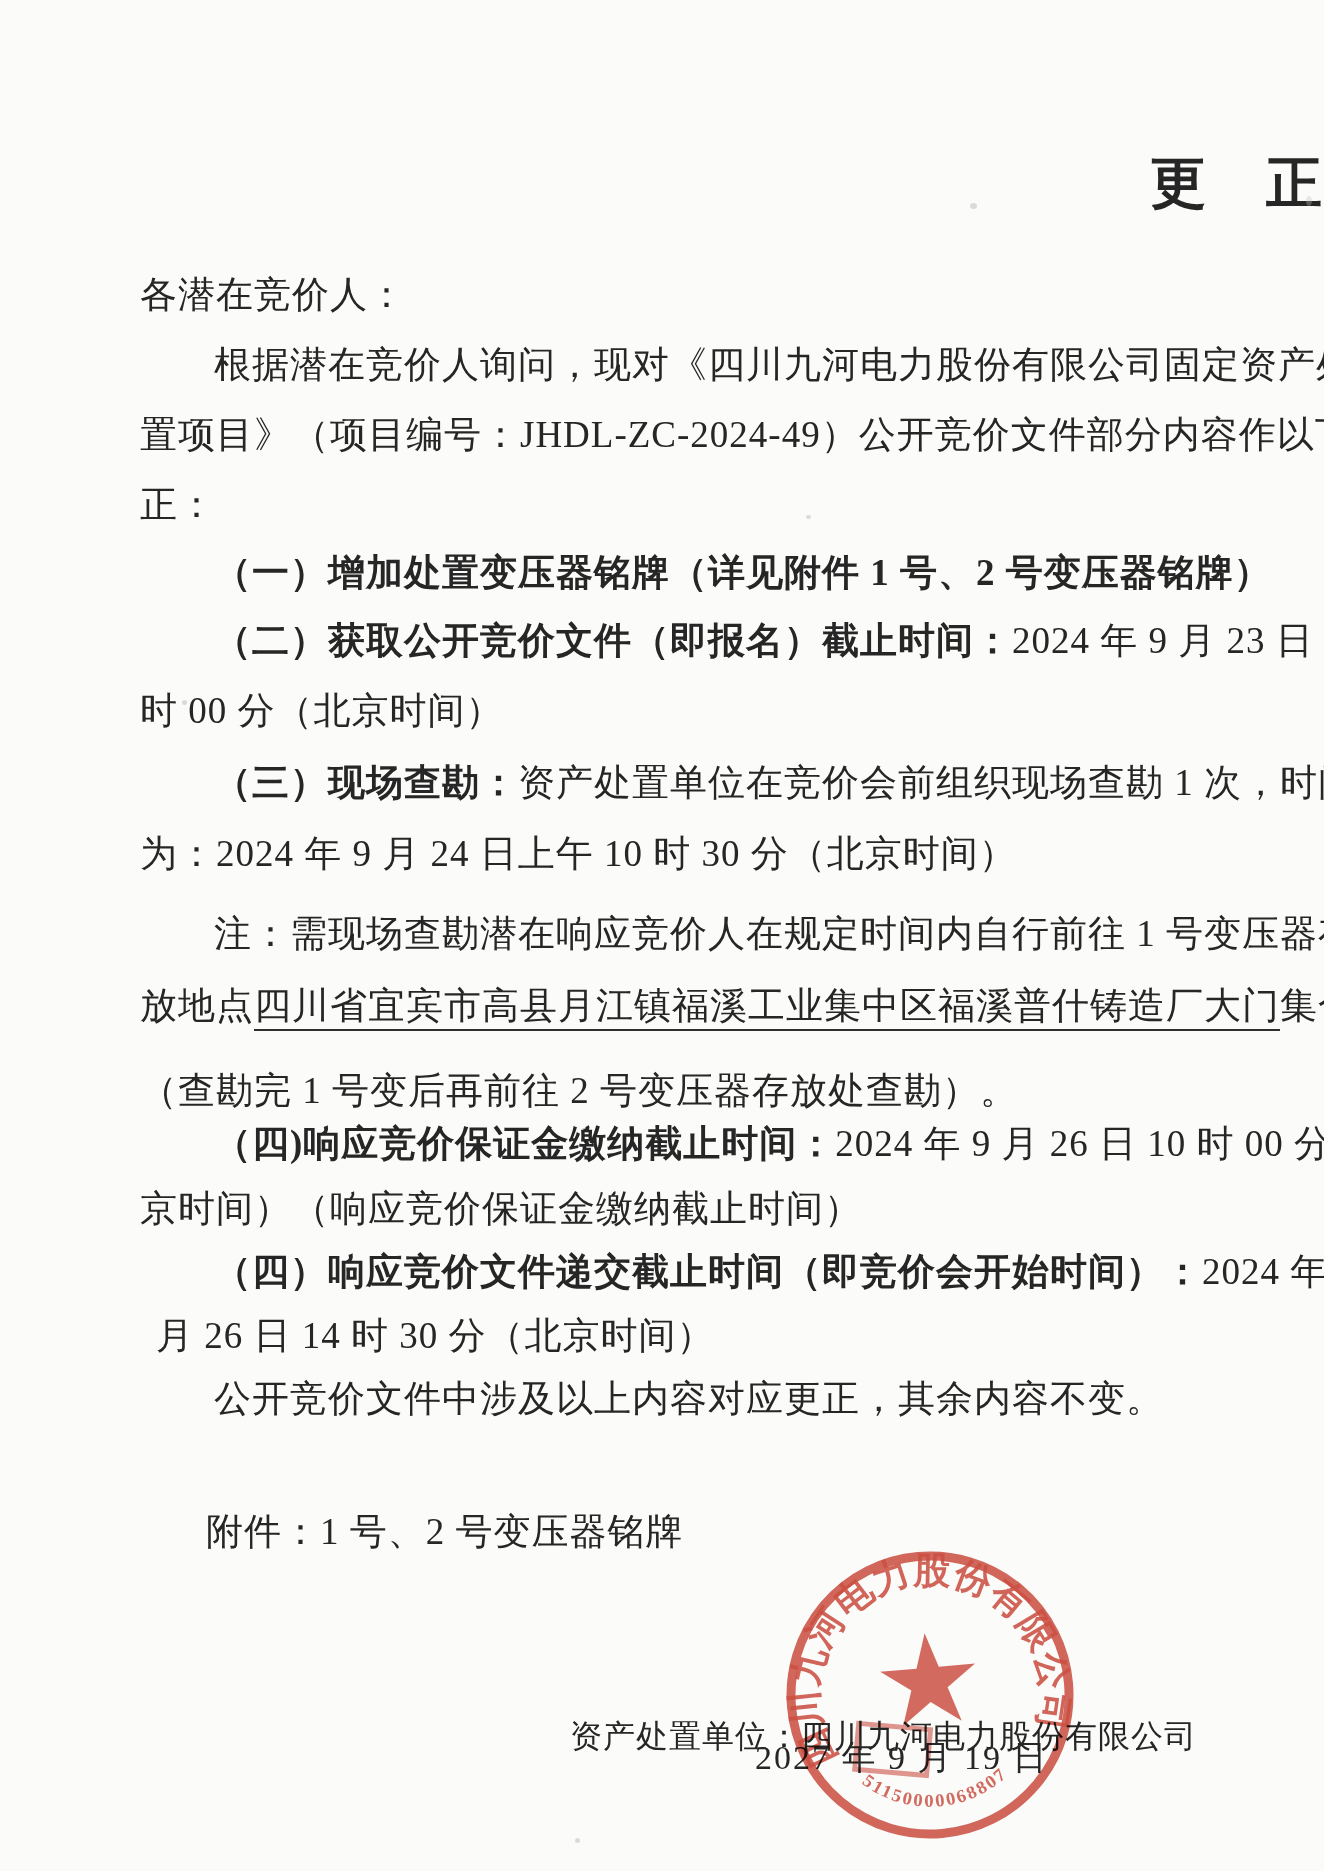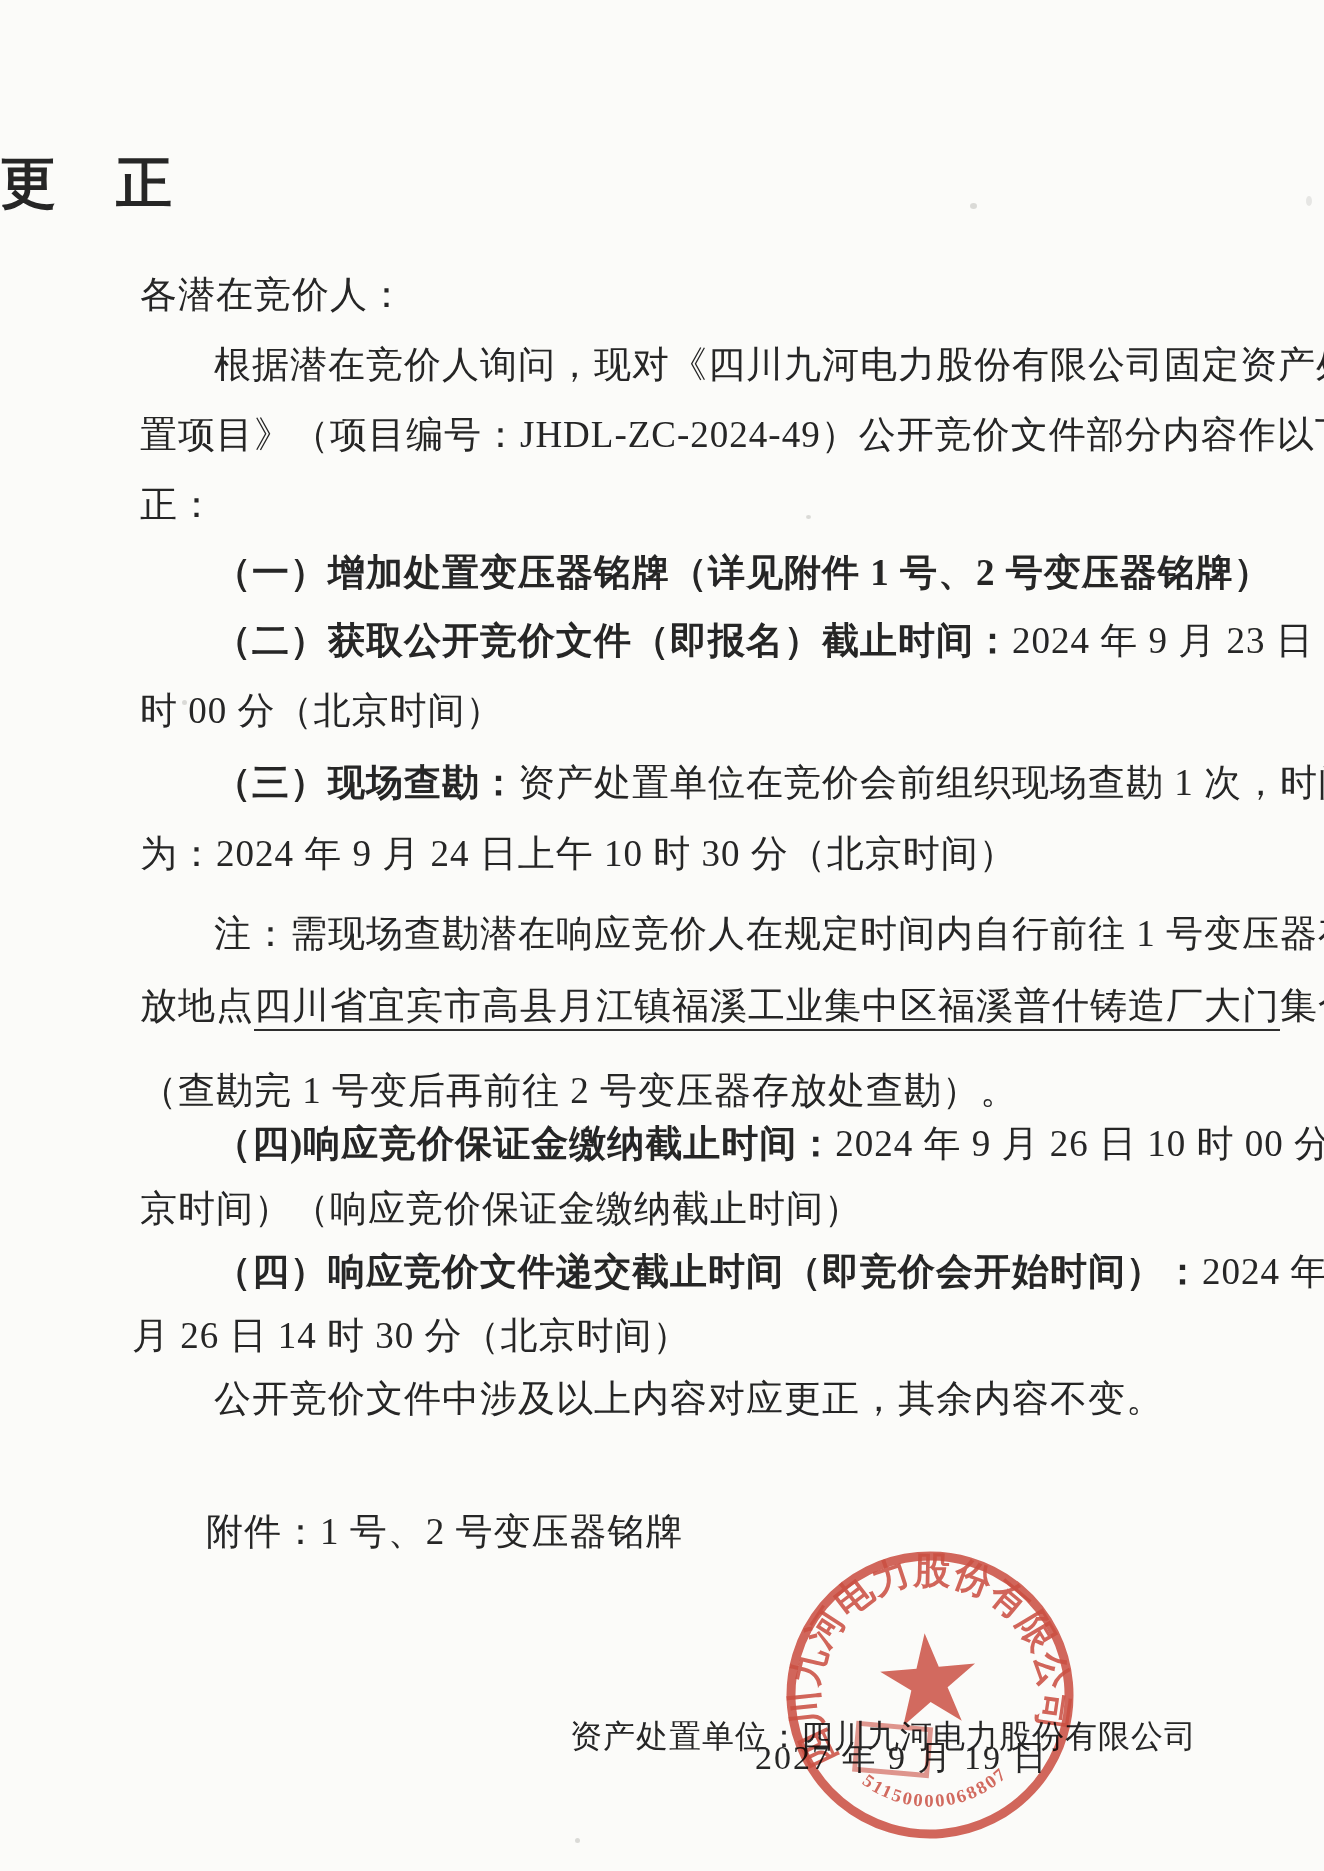--- a/index.html
+++ b/index.html
@@ -4,21 +4,21 @@
 <style>
   html,body{margin:0;padding:0;}
   body{
     width:1324px;height:1871px;position:relative;overflow:hidden;
     background:#fbfbf9;
     font-family:"Liberation Serif","DejaVu Serif",serif;
     color:#262626;
   }
   .doc-title{
     position:absolute;top:146px;left:0;width:100%;
-    text-align:left;font-size:56px;font-weight:700;letter-spacing:2px;
+    text-align:right;font-size:56px;font-weight:700;letter-spacing:2px;
     white-space:nowrap;
   }
   .line{
     position:absolute;font-size:37px;letter-spacing:1px;white-space:nowrap;
     line-height:1.25;
   }
   .b{font-weight:700;}
   .u{border-bottom:2px solid #2e2e2e;padding-bottom:3px;margin-top:36px;}
   .signer-line{font-size:32px;}
   .date-line{font-size:34px;letter-spacing:2px;}
@@ -49,21 +49,21 @@
 <div class="line" style="left:140px;top:831px;">为：2024 年 9 月 24 日上午 10 时 30 分（北京时间）</div>
 
 <div class="line" style="left:214px;top:911px;">注：需现场查勘潜在响应竞价人在规定时间内自行前往 1 号变压器存</div>
 <div class="line" style="left:140px;top:983px;"><span>放地点</span><span class="u">四川省宜宾市高县月江镇福溪工业集中区福溪普什铸造厂大门</span><span>集合</span></div>
 <div class="line" style="left:140px;top:1068px;text-align:center;">（查勘完 1 号变后再前往 2 号变压器存放处查勘）。</div>
 
 <div class="line" style="left:214px;top:1121px;"><span class="b">（四)响应竞价保证金缴纳截止时间：</span><span>2024 年 9 月 26 日 10 时 00 分（北</span></div>
 <div class="line" style="left:140px;top:1186px;">京时间）（响应竞价保证金缴纳截止时间）</div>
 
 <div class="line" style="left:214px;top:1249px;"><span class="b">（四）响应竞价文件递交截止时间（即竞价会开始时间）：</span><span>2024 年 9</span></div>
-<div class="line" style="left:132px;top:1313px;">月 26 日 14 时 30 分（北京时间）</div>
+<div class="line" style="left:156px;top:1313px;">月 26 日 14 时 30 分（北京时间）</div>
 
 <div class="line" style="left:214px;top:1376px;">公开竞价文件中涉及以上内容对应更正，其余内容不变。</div>
 
 <div class="line" style="left:206px;top:1509px;">附件：1 号、2 号变压器铭牌</div>
 
 <div class="line signer-line" style="left:570px;top:1716px;">资产处置单位：四川九河电力股份有限公司</div>
 <div class="line date-line" style="left:755px;top:1737px;">2027 年 9 月 19 日</div>
 
 <svg class="seal" viewBox="0 0 300 300">
   <circle cx="150" cy="150" r="139" fill="none" stroke-width="9" opacity="0.88" stroke="#cb4335"></circle>

